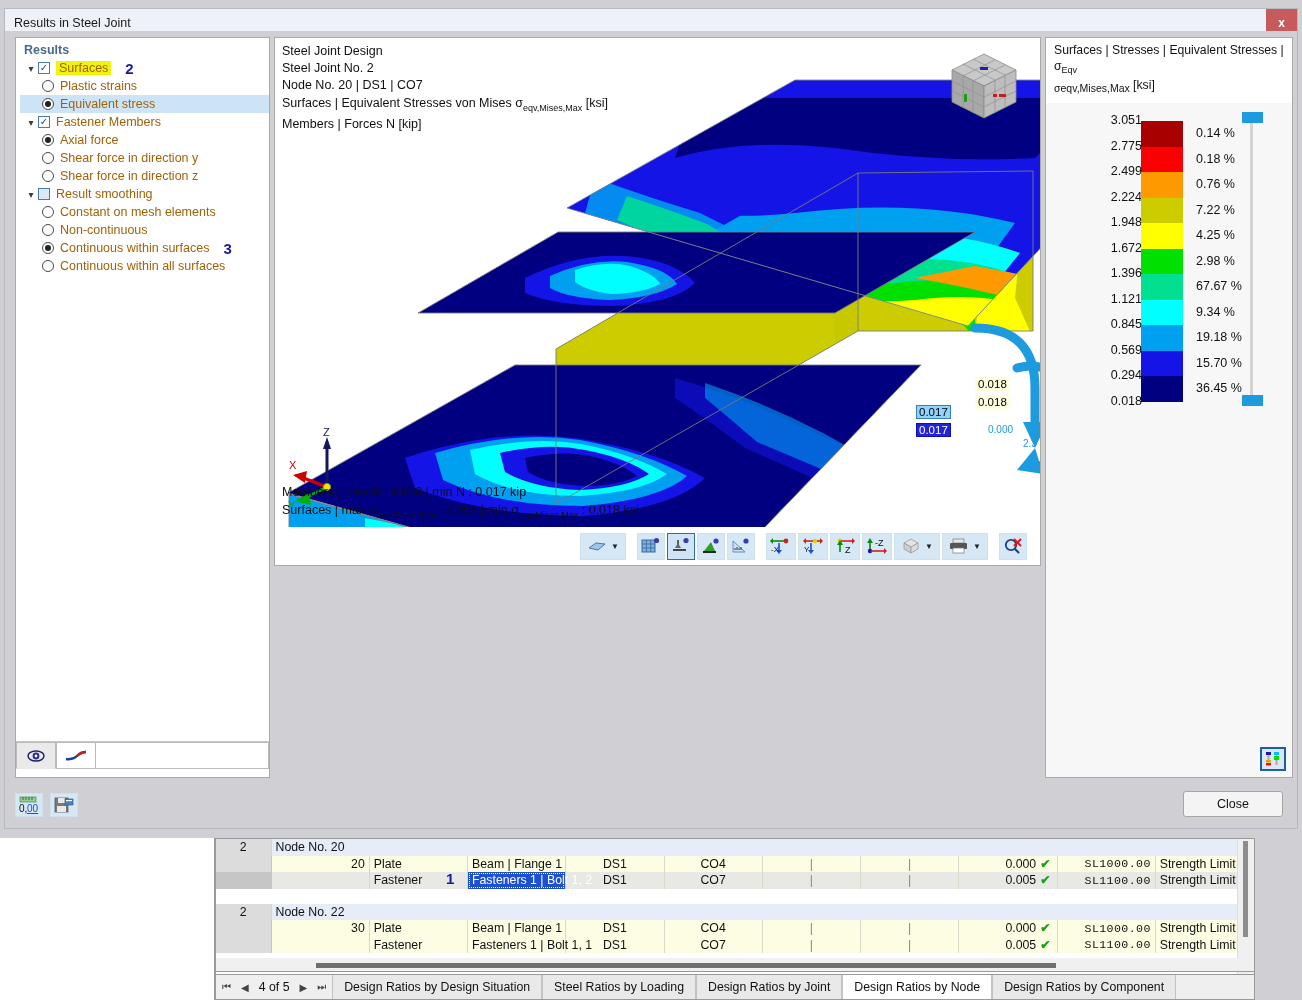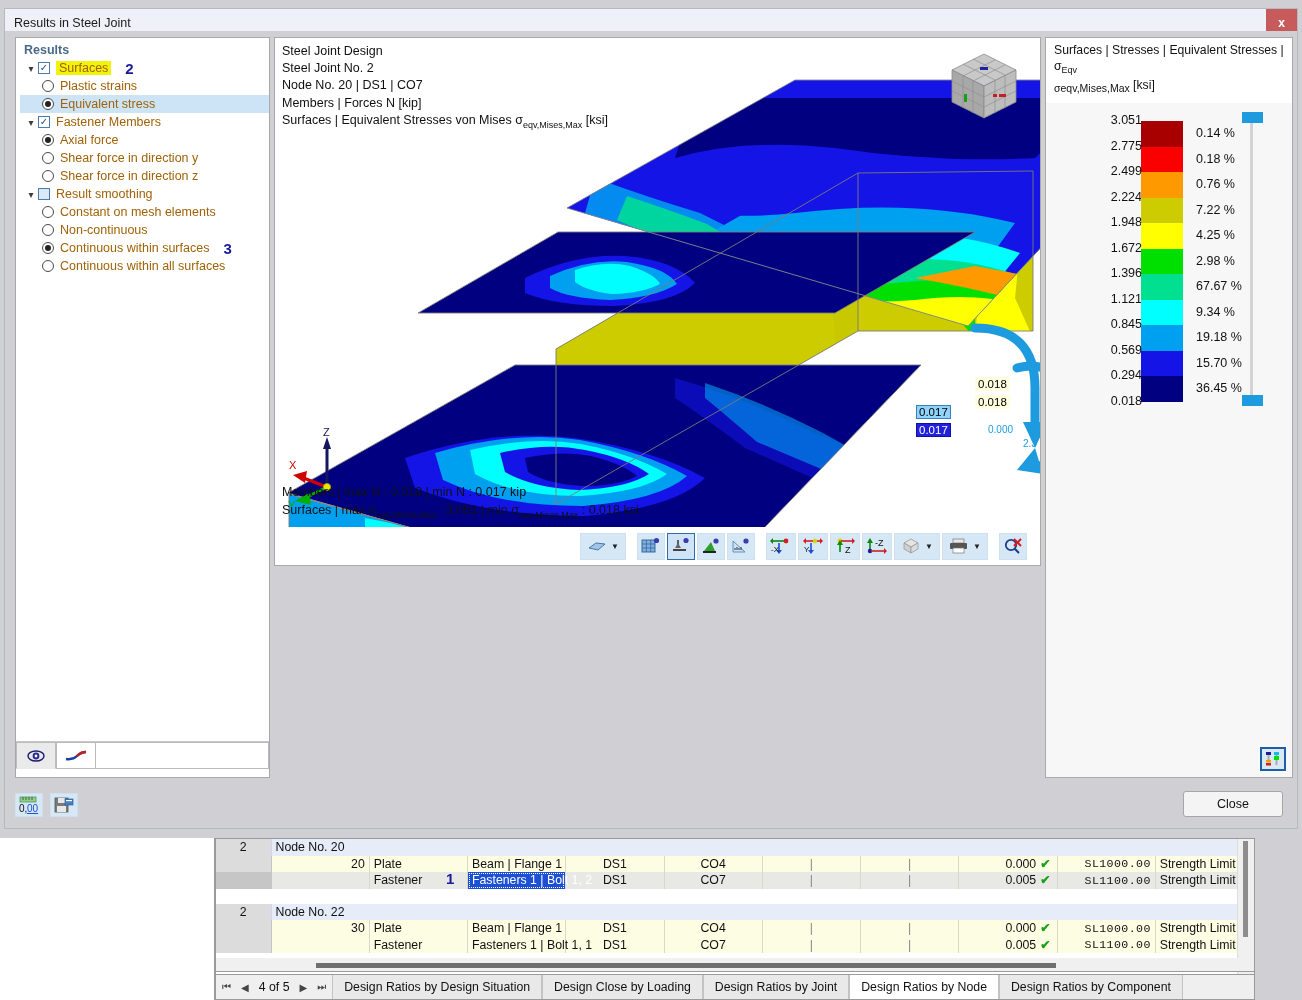--- a/index.html
+++ b/index.html
@@ -411,22 +411,22 @@
           <polygon points="748,384 772,384 760,410" fill="#1e9bde"></polygon>
           <path d="M742 330 Q790 318 790 380 Q790 430 756 428" fill="none" stroke="#1e9bde" stroke-width="9" stroke-linecap="round"></path>
           <polygon points="760,410 768,436 742,432" fill="#1e9bde"></polygon>
         </g>
       </svg>
 
       <div class="vp-header">
         <div>Steel Joint Design</div>
         <div>Steel Joint No. 2</div>
         <div>Node No. 20 | DS1 | CO7</div>
+        <div><span>Surfaces | Equivalent Stresses von Mises σ</span><sub>eqv,Mises,Max</sub><span> [ksi]</span></div>
         <div>Members | Forces N [kip]</div>
-        <div><span>Surfaces | Equivalent Stresses von Mises σ</span><sub>eqv,Mises,Max</sub><span> [ksi]</span></div>
       </div>
 
       <svg class="navcube" viewBox="0 0 76 76">
         <polygon points="38,6 70,22 38,38 6,22" fill="#c9c9c9" stroke="#8a8a8a" stroke-width="0.8"></polygon>
         <polygon points="6,22 38,38 38,70 6,54" fill="#a8a8a8" stroke="#8a8a8a" stroke-width="0.8"></polygon>
         <polygon points="70,22 70,54 38,70 38,38" fill="#bdbdbd" stroke="#8a8a8a" stroke-width="0.8"></polygon>
         <g stroke="#8f8f8f" stroke-width="0.7" fill="none">
           <line x1="17" y1="16" x2="49" y2="32"></line>
             <line x1="27" y1="11" x2="59" y2="27"></line>
           <line x1="17" y1="28" x2="49" y2="12"></line>
@@ -781,19 +781,19 @@
 
   <div class="tabbar">
     <div class="pager">
       <span class="pg-ico">⏮</span>
       <span class="pg-ico">◀</span>
       <span>4 of 5</span>
       <span class="pg-ico">▶</span>
       <span class="pg-ico">⏭</span>
     </div>
     <div class="tab">Design Ratios by Design Situation</div>
-    <div class="tab">Design Close by Loading</div>
+    <div class="tab">Steel Ratios by Loading</div>
     <div class="tab">Design Ratios by Joint</div>
     <div class="tab active">Design Ratios by Node</div>
     <div class="tab">Design Ratios by Component</div>
   </div>
 
 </div>
 
 </body></html>

